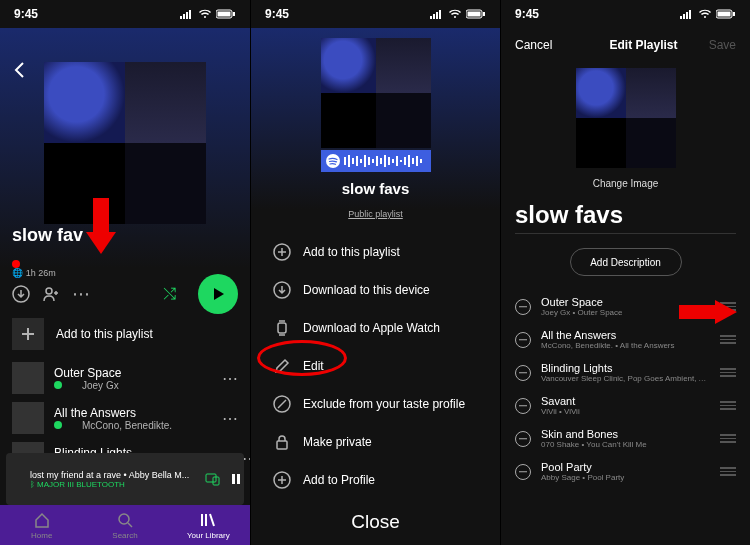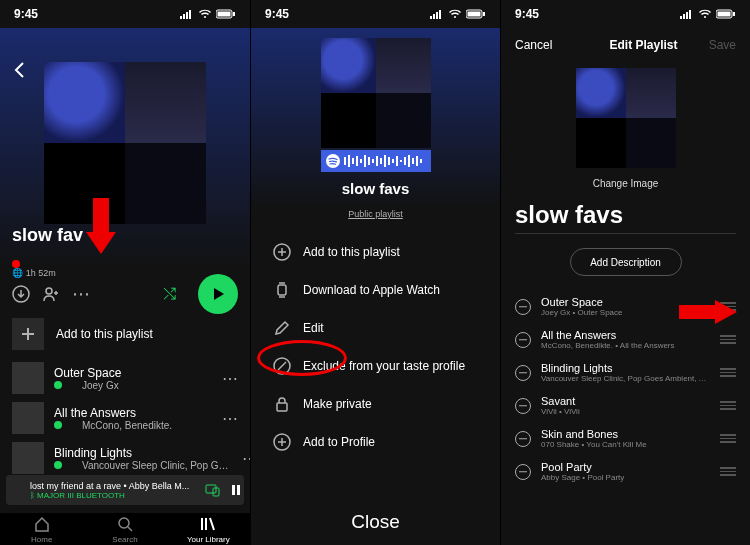--- a/index.html
+++ b/index.html
@@ -32,27 +32,27 @@
   .icon-gray{ color:#b3b3b3; }
   .addrow{ display:flex; align-items:center; gap:12px; padding:8px 12px;}
   .plusbox{ width:32px;height:32px;background:#2a2a2a;display:flex;align-items:center;justify-content:center;}
   .track{ display:flex; align-items:center; gap:10px; padding:4px 12px;}
   .thumb{ width:32px;height:32px;background:#333; flex:0 0 32px;}
   .tname{ font-size:12px; }
   .tsub{ font-size:10px; color:#b3b3b3; display:flex; align-items:center; gap:20px;}
   .tsub .dl{ width:8px;height:8px;border-radius:50%;background:#1ed760;}
   .track .more{ margin-left:auto; color:#b3b3b3; font-size:16px;}
 
-  .nowplay{ position:absolute; bottom:40px; left:6px; right:6px; height:30px; background:#272727; border-radius:4px; display:flex; align-items:center; padding:0 8px; gap:16px;}
+  .nowplay{ position:absolute; bottom:40px; left:6px; right:6px; height:52px; background:#272727; border-radius:4px; display:flex; align-items:center; padding:0 8px; gap:16px;}
   .nowplay .np-th{ width:28px;height:28px;background:#555; }
   .np-txt{ font-size:9px; overflow:hidden; white-space:nowrap; flex:1;}
   .np-sub{ font-size:8px; color:#1ed760; }
   .np-ctl{ display:flex; gap:8px; align-items:center;}
 
-  .tabbar{ position:absolute; bottom:0; left:0; right:0; height:32px; background:#000000; display:flex;}
+  .tabbar{ position:absolute; bottom:0; left:0; right:0; height:40px; background:#4c1d95; display:flex;}
   .tab{ flex:1; display:flex; flex-direction:column; align-items:center; justify-content:center; gap:2px; font-size:8px; color:#888;}
   .tab.active{ color:#fff;}
 
   
   .red-arrow { position:absolute; pointer-events:none; }
 
   
   .s2-body{ height: calc(100% - 28px); background: linear-gradient(#1a2a6c,#121212 35%); display:flex; flex-direction:column; align-items:center;}
   .s2 .artwork{ position:static; margin-top:10px; width:110px;height:110px;}
   .spotcode{ width:110px;height:22px;background:#3d5ee0;display:flex;align-items:center;justify-content:center;gap:4px;margin-top:2px;}
@@ -111,21 +111,21 @@
         <div class="a2"></div>
         <div class="a3"></div>
         <div class="a4"></div>
     </div>
     <div class="s1-title">slow fav</div>
     <div class="s1-meta">
       <span class="dot-red"></span>
     </div>
   </div>
 
-  <div style="padding-left:12px;font-size:9px;color:#b3b3b3;">🌐 <span>1h 52m</span></div>
+  <div style="padding-left:12px;font-size:9px;color:#b3b3b3;">🌐 <span>1h 26m</span></div>
 
   <div class="s1-row s1-actions">
     <svg class="icon-gray" width="18" height="18">
         <circle cx="9" cy="9" r="8" fill="none" stroke="#b3b3b3" stroke-width="1.5"></circle>
         <path d="M9 5v6M6 9l3 3 3-3" stroke="#b3b3b3" stroke-width="1.5" fill="none"></path>
       </svg>
     <svg class="icon-gray" width="18" height="18">
         <circle cx="7" cy="6" r="3" fill="none" stroke="#b3b3b3" stroke-width="1.5"></circle>
         <path d="M2 16c0-3 2-5 5-5s5 2 5 5M14 6v4M12 8h4" stroke="#b3b3b3" stroke-width="1.5" fill="none"></path>
       </svg>
@@ -286,20 +286,27 @@
 
     <div class="s2-item">
       <svg width="18" height="18">
           <circle cx="9" cy="9" r="8" fill="none" stroke="#b3b3b3" stroke-width="1.5"></circle>
           <path d="M9 5v8M5 9h8" stroke="#b3b3b3" stroke-width="1.5"></path>
         </svg>
       <span>Add to this playlist</span>
     </div>
     <div class="s2-item">
       <svg width="18" height="18">
+          <circle cx="9" cy="9" r="8" fill="none" stroke="#b3b3b3" stroke-width="1.5"></circle>
+          <path d="M9 5v6M6 9l3 3 3-3" stroke="#b3b3b3" stroke-width="1.5" fill="none"></path>
+        </svg>
+      <span>Download to this device</span>
+    </div>
+    <div class="s2-item">
+      <svg width="18" height="18">
           <rect x="5" y="4" width="8" height="10" rx="2" fill="none" stroke="#b3b3b3" stroke-width="1.5"></rect>
           <path d="M6 2h6M6 16h6" stroke="#b3b3b3" stroke-width="1.5"></path>
         </svg>
       <span>Download to Apple Watch</span>
     </div>
     <div class="s2-item">
       <svg width="18" height="18">
           <path d="M3 15l1-4 8-8 3 3-8 8-4 1z" fill="none" stroke="#b3b3b3" stroke-width="1.5"></path>
         </svg>
       <span>Edit</span>

